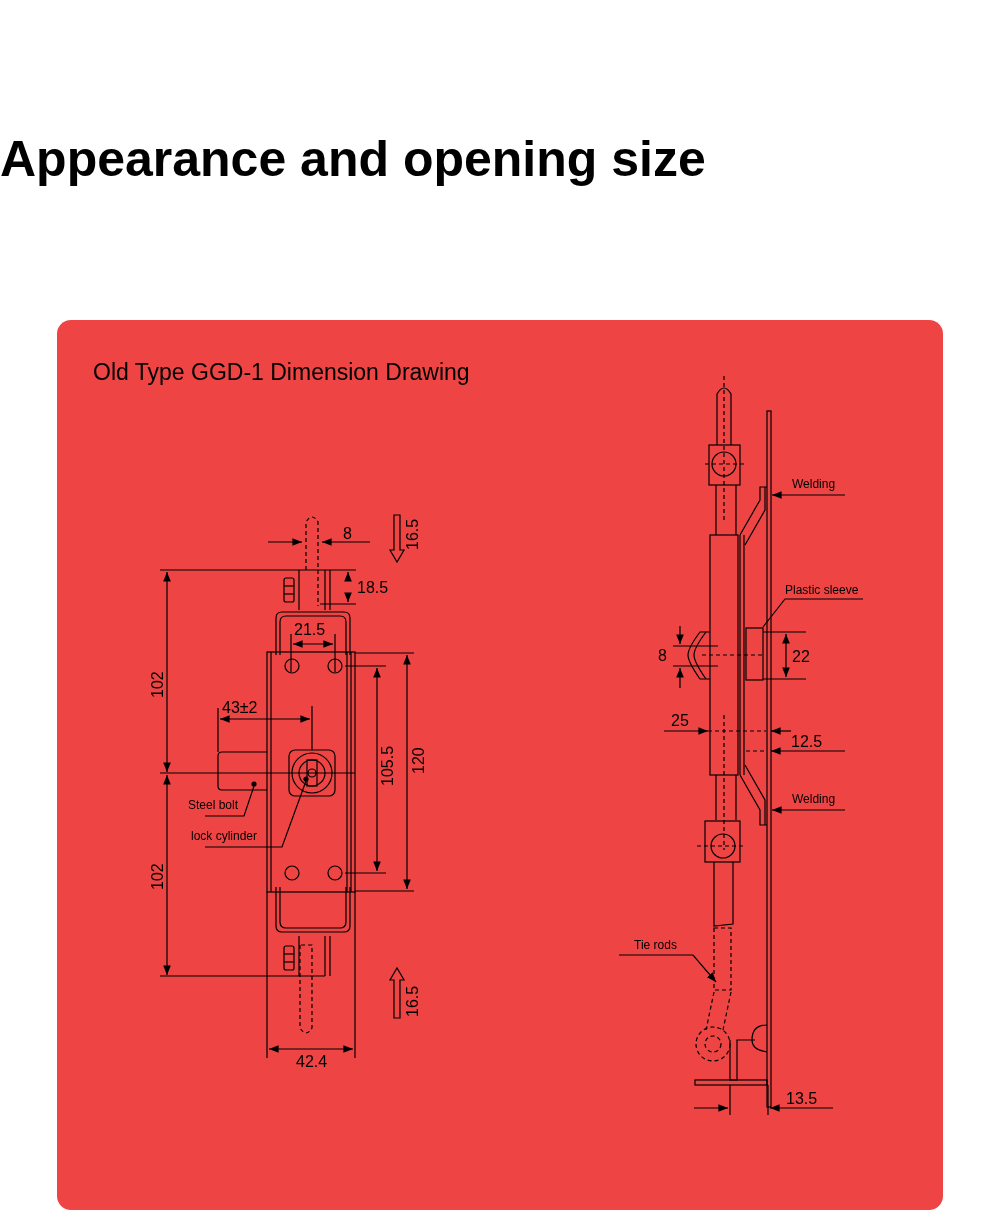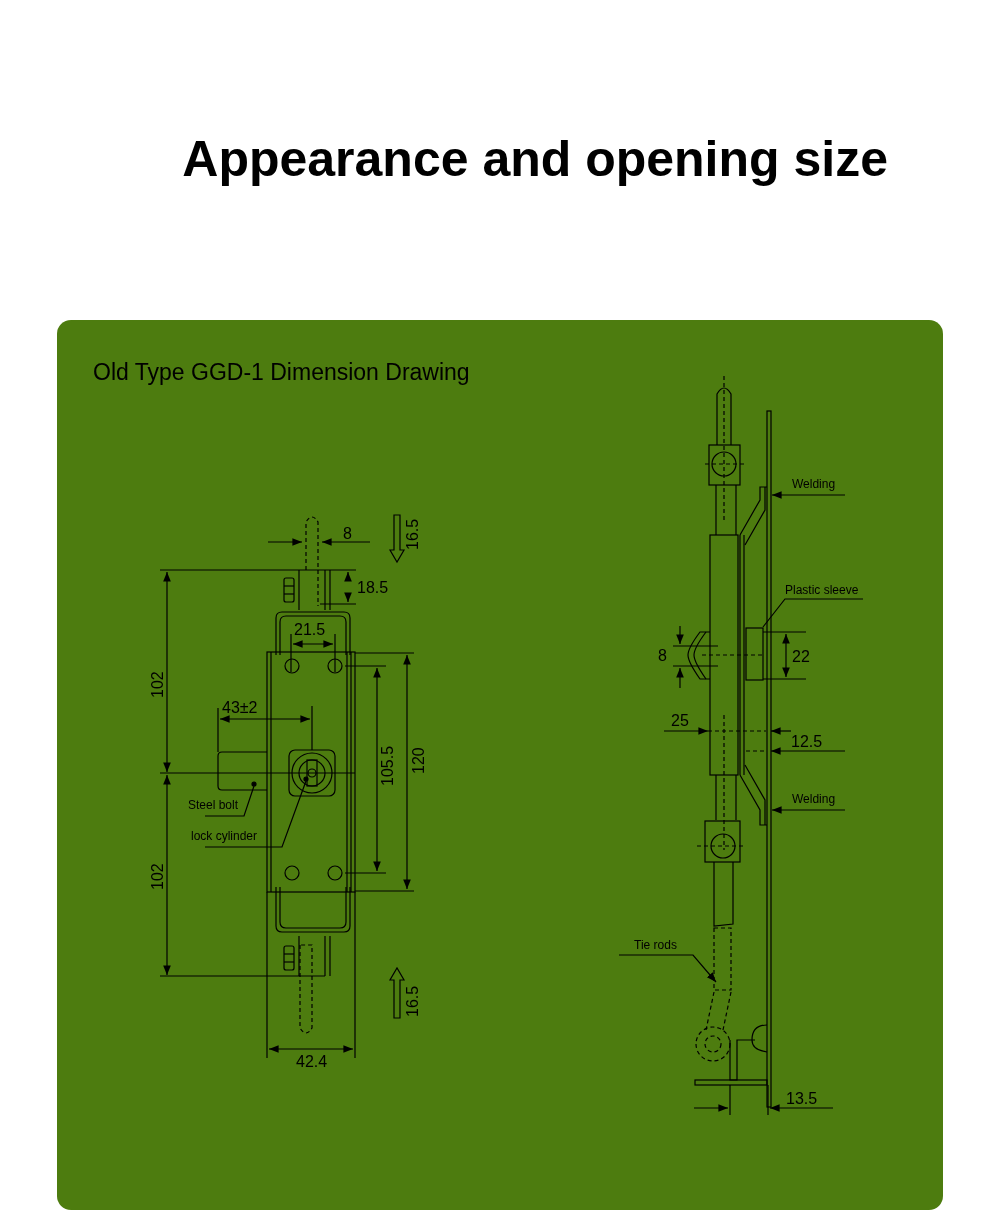--- a/index.html
+++ b/index.html
@@ -1,21 +1,21 @@
 <!DOCTYPE html>
 <html><head>
 <meta charset="utf-8">
 <style>
   html, body { margin:0; padding:0; background:#ffffff; }
   body { width:1000px; height:1218px; position:relative; overflow:hidden;
          font-family:"Liberation Sans", sans-serif; color:#000; }
-  .page-title { position:absolute; left:0; top:130px; width:888px; text-align:right;
+  .page-title { position:absolute; left:0; top:130px; width:888px; text-align:left;
          font-family:"Liberation Sans", sans-serif; font-weight:bold; font-size:50px; letter-spacing:0px; }
   .panel { position:absolute; left:57px; top:320px; width:886px; height:890px;
-         background:#4d7c0f; border-radius:14px; }
+         background:#ef4444; border-radius:14px; }
   .panel-title { position:absolute; left:36px; top:39px; font-size:23px;
          font-family:"Liberation Sans", sans-serif; }
   svg { position:absolute; left:0; top:0; }
   svg text { font-family:"Liberation Sans", sans-serif; fill:#000; }
   .dim { font-size:16px; }
   .lbl { font-size:12px; }
 </style>
 </head>
 <body>
 

